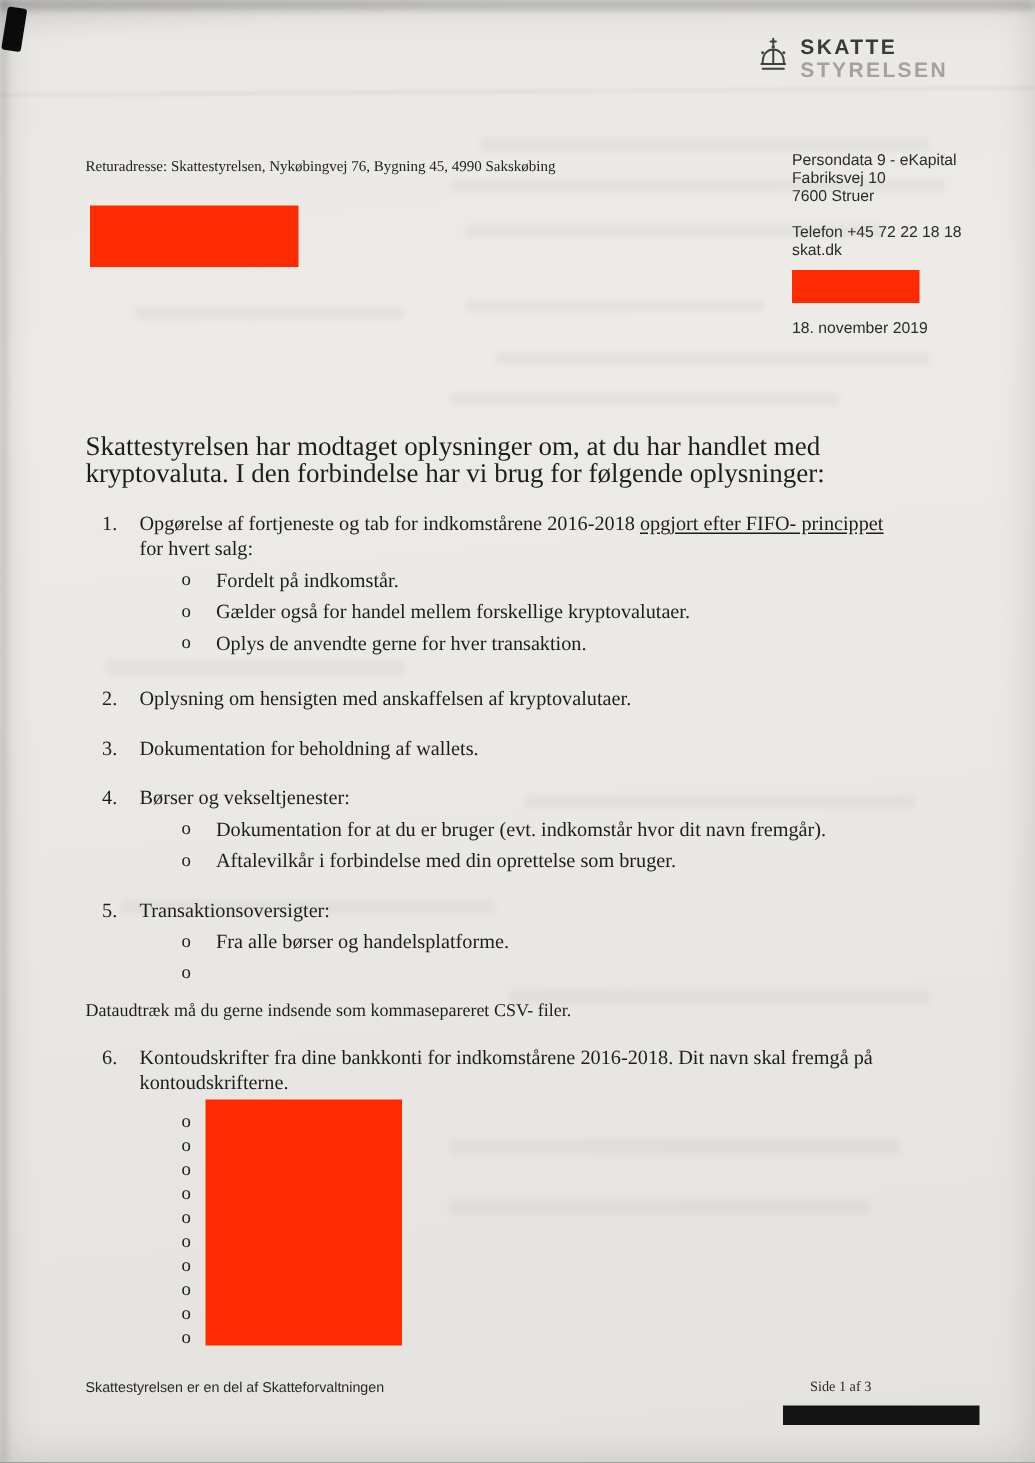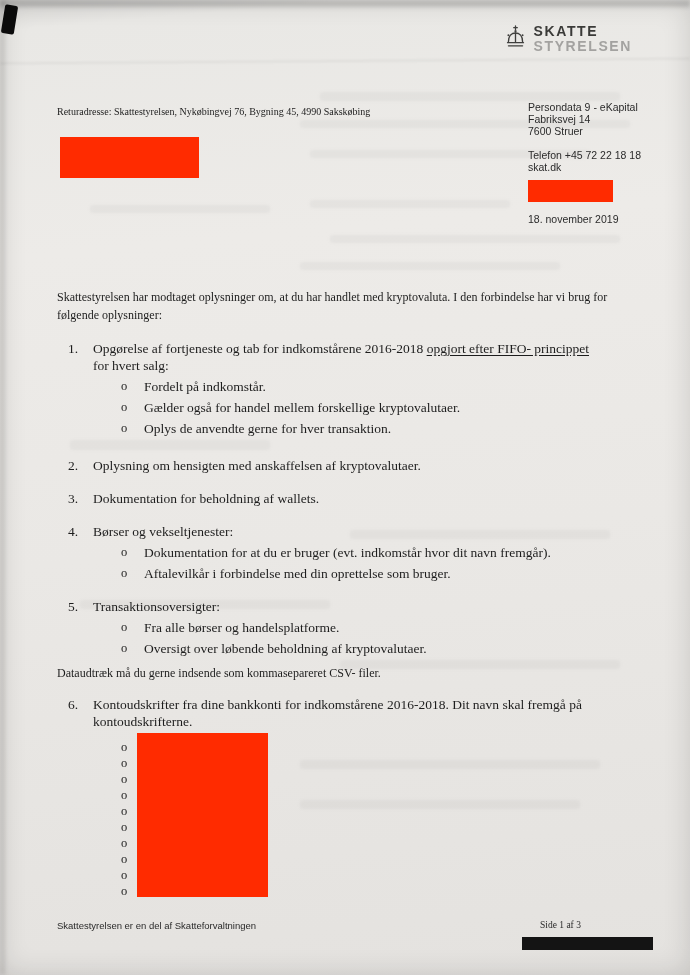--- a/index.html
+++ b/index.html
@@ -30,21 +30,21 @@
 
   .meta { position:absolute; left:528px; font-family:"Liberation Sans", sans-serif; font-size:10.5px; line-height:12px; color:#2b2b2b; }
   .meta-address { top:101px; }
   .meta-phone { top:149px; }
   .meta-date { top:213px; }
   .meta-contact { top:235px; }
 
   
   .doc-body { position:absolute; left:57px; top:288px; width:578px; }
   .doc-title { font-family:"Liberation Sans", sans-serif; font-size:17px; font-weight:bold; color:#121212; letter-spacing:0.2px; margin-bottom:21px; }
-  .intro { font-size:12px; line-height:18px; width:572px; margin-bottom:10px; }
+  .intro { font-size:18px; line-height:18px; width:572px; margin-bottom:10px; }
   .li { display:flex; margin-top:16px; font-size:13.5px; line-height:17px; }
   .num { flex:none; width:36px; padding-left:11px; }
   .li-text { flex:1; }
   .u { text-decoration:underline; text-underline-offset:2px; }
   .sub { display:flex; margin-left:64px; margin-top:4px; font-size:13.5px; line-height:17px; }
   .o-mark { flex:none; width:23px; font-size:12.5px; }
   .note-line { margin-top:8px; font-size:12px; line-height:17px; }
   .rb-wrap { position:relative; margin-left:64px; margin-top:9px; width:230px; }
   .rb-row { height:16px; font-size:12.5px; line-height:16px; }
   .rb-redaction { left:16px; top:-6px; width:131px; height:164px; position:absolute; }
@@ -98,21 +98,21 @@
       <span class="l1">SKATTE</span>
       <span class="l2">STYRELSEN</span>
     </span>
   </div>
 
   <div class="return-address">Returadresse: Skattestyrelsen, Nykøbingvej 76, Bygning 45, 4990 Sakskøbing</div>
   <div class="redaction redaction-recipient"></div>
 
   <div class="meta meta-address">
     <div>Persondata 9 - eKapital</div>
-    <div>Fabriksvej 14</div>
+    <div>Fabriksvej 10</div>
     <div>7600 Struer</div>
   </div>
   <div class="meta meta-phone">
     <div>Telefon +45 72 22 18 18</div>
     <div>skat.dk</div>
   </div>
   <div class="redaction redaction-ref"></div>
   <div class="meta meta-date">18. november 2019</div>
 
   <div class="doc-body">
@@ -161,21 +161,20 @@
     <div class="li">
       <span class="num">5.</span>
       <span class="li-text">Transaktionsoversigter:</span>
     </div>
     <div class="sub">
       <span class="o-mark">o</span>
       <span>Fra alle børser og handelsplatforme.</span>
     </div>
     <div class="sub">
       <span class="o-mark">o</span>
-      <span>Oversigt over løbende beholdning af kryptovalutaer.</span>
     </div>
     <div class="note-line">Dataudtræk må du gerne indsende som kommasepareret CSV- filer.</div>
 
     <div class="li" style="margin-top:14px">
       <span class="num">6.</span>
       <span class="li-text" style="max-width:540px">Kontoudskrifter fra dine bankkonti for indkomstårene 2016-2018. Dit navn skal fremgå på kontoudskrifterne.</span>
     </div>
 
     <div class="rb-wrap">
       <div class="rb-row"><span class="o-mark">o</span></div>

